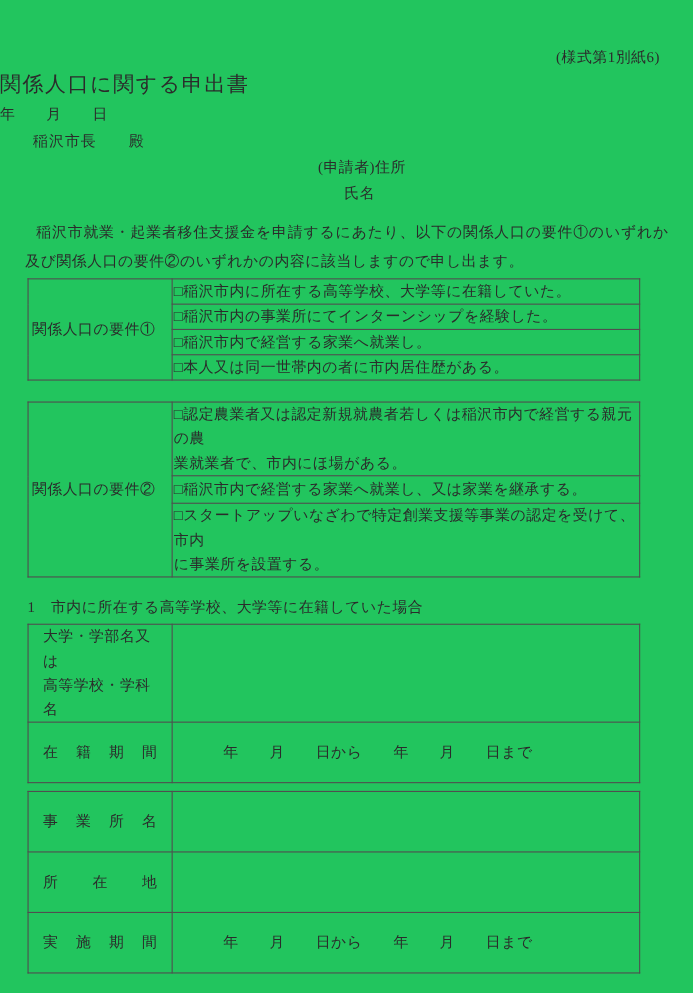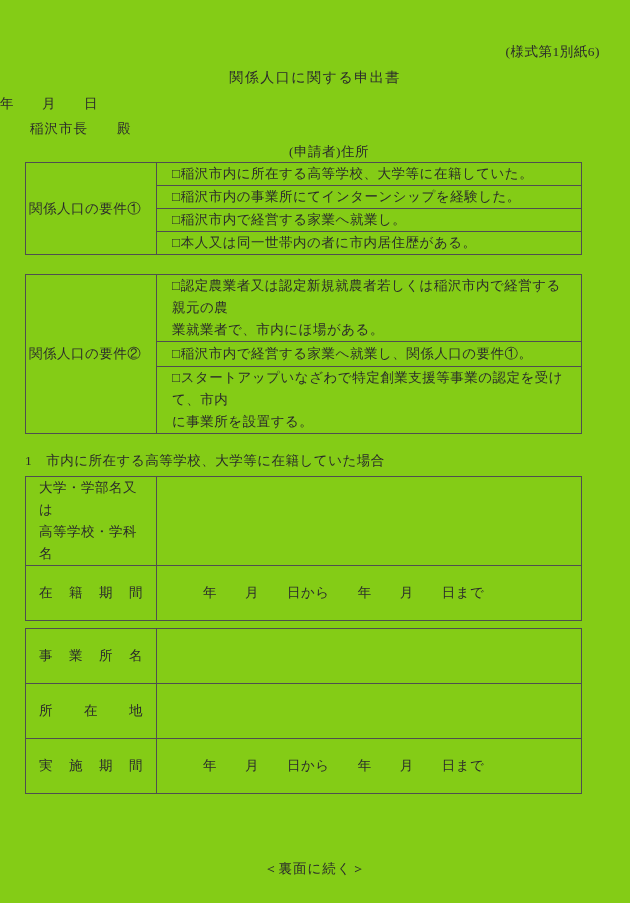--- a/index.html
+++ b/index.html
@@ -1,42 +1,42 @@
 <!DOCTYPE html>
 <html><head>
 <meta charset="utf-8">
 <style>
   * { margin: 0; padding: 0; box-sizing: border-box; }
   html, body { background: #e8e8e8; }
   body { width: 630px; }
   .page {
     position: relative;
     width: 630px; height: 903px;
-    background: #84cc16;
+    background: #22c55e;
     color: #2b2b2b;
     font-family: "Liberation Serif", "DejaVu Serif", serif;
     font-size: 13.5px;
     letter-spacing: 0.5px;
     padding-top: 44px;
     overflow: hidden;
   }
   .form-code { text-align: right; padding-right: 30px; height: 16px; line-height: 16px; }
-  .doc-title { text-align: center; margin-top: 9px; height: 17px; line-height: 17px; font-size: 14px; letter-spacing: 1.5px; }
+  .doc-title { text-align: left; margin-top: 9px; height: 17px; line-height: 17px; font-size: 19px; letter-spacing: 1.5px; }
   .date-line { text-align: left; padding-right: 30px; margin-top: 10px; height: 16px; line-height: 16px; }
   .addressee { padding-left: 30px; margin-top: 9px; height: 16px; line-height: 16px; letter-spacing: 1px; }
   .applicant-address { padding-left: 289px; margin-top: 7px; height: 16px; line-height: 16px; }
   .applicant-name { padding-left: 313px; margin-top: 8px; height: 16px; line-height: 16px; }
   .fill-blank { display: inline-block; height: 14px; vertical-align: middle; }
   .w180 { width: 180px; }
   .intro { margin: 13px 22px 0 23px; width: 585px; line-height: 27px; text-indent: 10px; text-align: justify; }
   table { border-collapse: collapse; table-layout: fixed; margin-left: 25px; width: 557px; }
   td { border: 1px solid #4f4f4f; line-height: 22px; vertical-align: middle; }
   .col-label { width: 131px; }
   td.head-cell { padding-left: 3px; }
-  td.opt-cell { padding: 0 15px; }
+  td.opt-cell { padding: 0 1px; }
   .t-req1 { margin-top: 2px; }
   .t-req1 tr { height: 22px; }
   .t-req2 { margin-top: 19px; }
   .t-req2 .r2l { height: 44px; }
   .t-req2 .r1l { height: 25px; }
   .sec-heading { margin-left: 25px; margin-top: 19px; height: 16px; line-height: 16px; }
   .sec-heading.second { margin-top: 24px; }
   .t-sec { margin-top: 7px; }
   td.jlabel {
     padding: 16px 13px;
@@ -61,21 +61,23 @@
   <div class="form-code">(様式第1別紙6)</div>
 
   <div class="doc-title">関係人口に関する申出書</div>
 
   <div class="date-line">年　　月　　日</div>
 
   <div class="addressee">稲沢市長　　殿</div>
 
   <div class="applicant-address"><span>(申請者)住所</span><span class="fill-blank w180"></span></div>
 
+  <div class="applicant-name"><span>氏名</span><span class="fill-blank w180"></span></div>
 
+  <div class="intro">稲沢市就業・起業者移住支援金を申請するにあたり、以下の関係人口の要件①のいずれか及び関係人口の要件②のいずれかの内容に該当しますので申し出ます。</div>
 
   <table class="t-req1">
     <tbody>
         <tr>
       <td class="col-label head-cell" rowspan="4">関係人口の要件①</td>
       <td class="opt-cell"><span class="checkbox">□</span><span>稲沢市内に所在する高等学校、大学等に在籍していた。</span></td>
     </tr>
     <tr>
       <td class="opt-cell"><span class="checkbox">□</span><span>稲沢市内の事業所にてインターンシップを経験した。</span></td>
     </tr>
@@ -91,21 +93,21 @@
   <table class="t-req2">
     <tbody>
         <tr class="r2l">
       <td class="col-label head-cell" rowspan="3">関係人口の要件②</td>
       <td class="opt-cell">
         <div><span class="checkbox">□</span><span>認定農業者又は認定新規就農者若しくは稲沢市内で経営する親元の農</span></div>
         <div>業就業者で、市内にほ場がある。</div>
       </td>
     </tr>
     <tr class="r1l">
-      <td class="opt-cell"><span class="checkbox">□</span><span>稲沢市内で経営する家業へ就業し、関係人口の要件①。</span></td>
+      <td class="opt-cell"><span class="checkbox">□</span><span>稲沢市内で経営する家業へ就業し、又は家業を継承する。</span></td>
     </tr>
     <tr class="r2l">
       <td class="opt-cell">
         <div><span class="checkbox">□</span><span>スタートアップいなざわで特定創業支援等事業の認定を受けて、市内</span></div>
         <div>に事業所を設置する。</div>
       </td>
     </tr>
   </tbody>
     </table>
 

